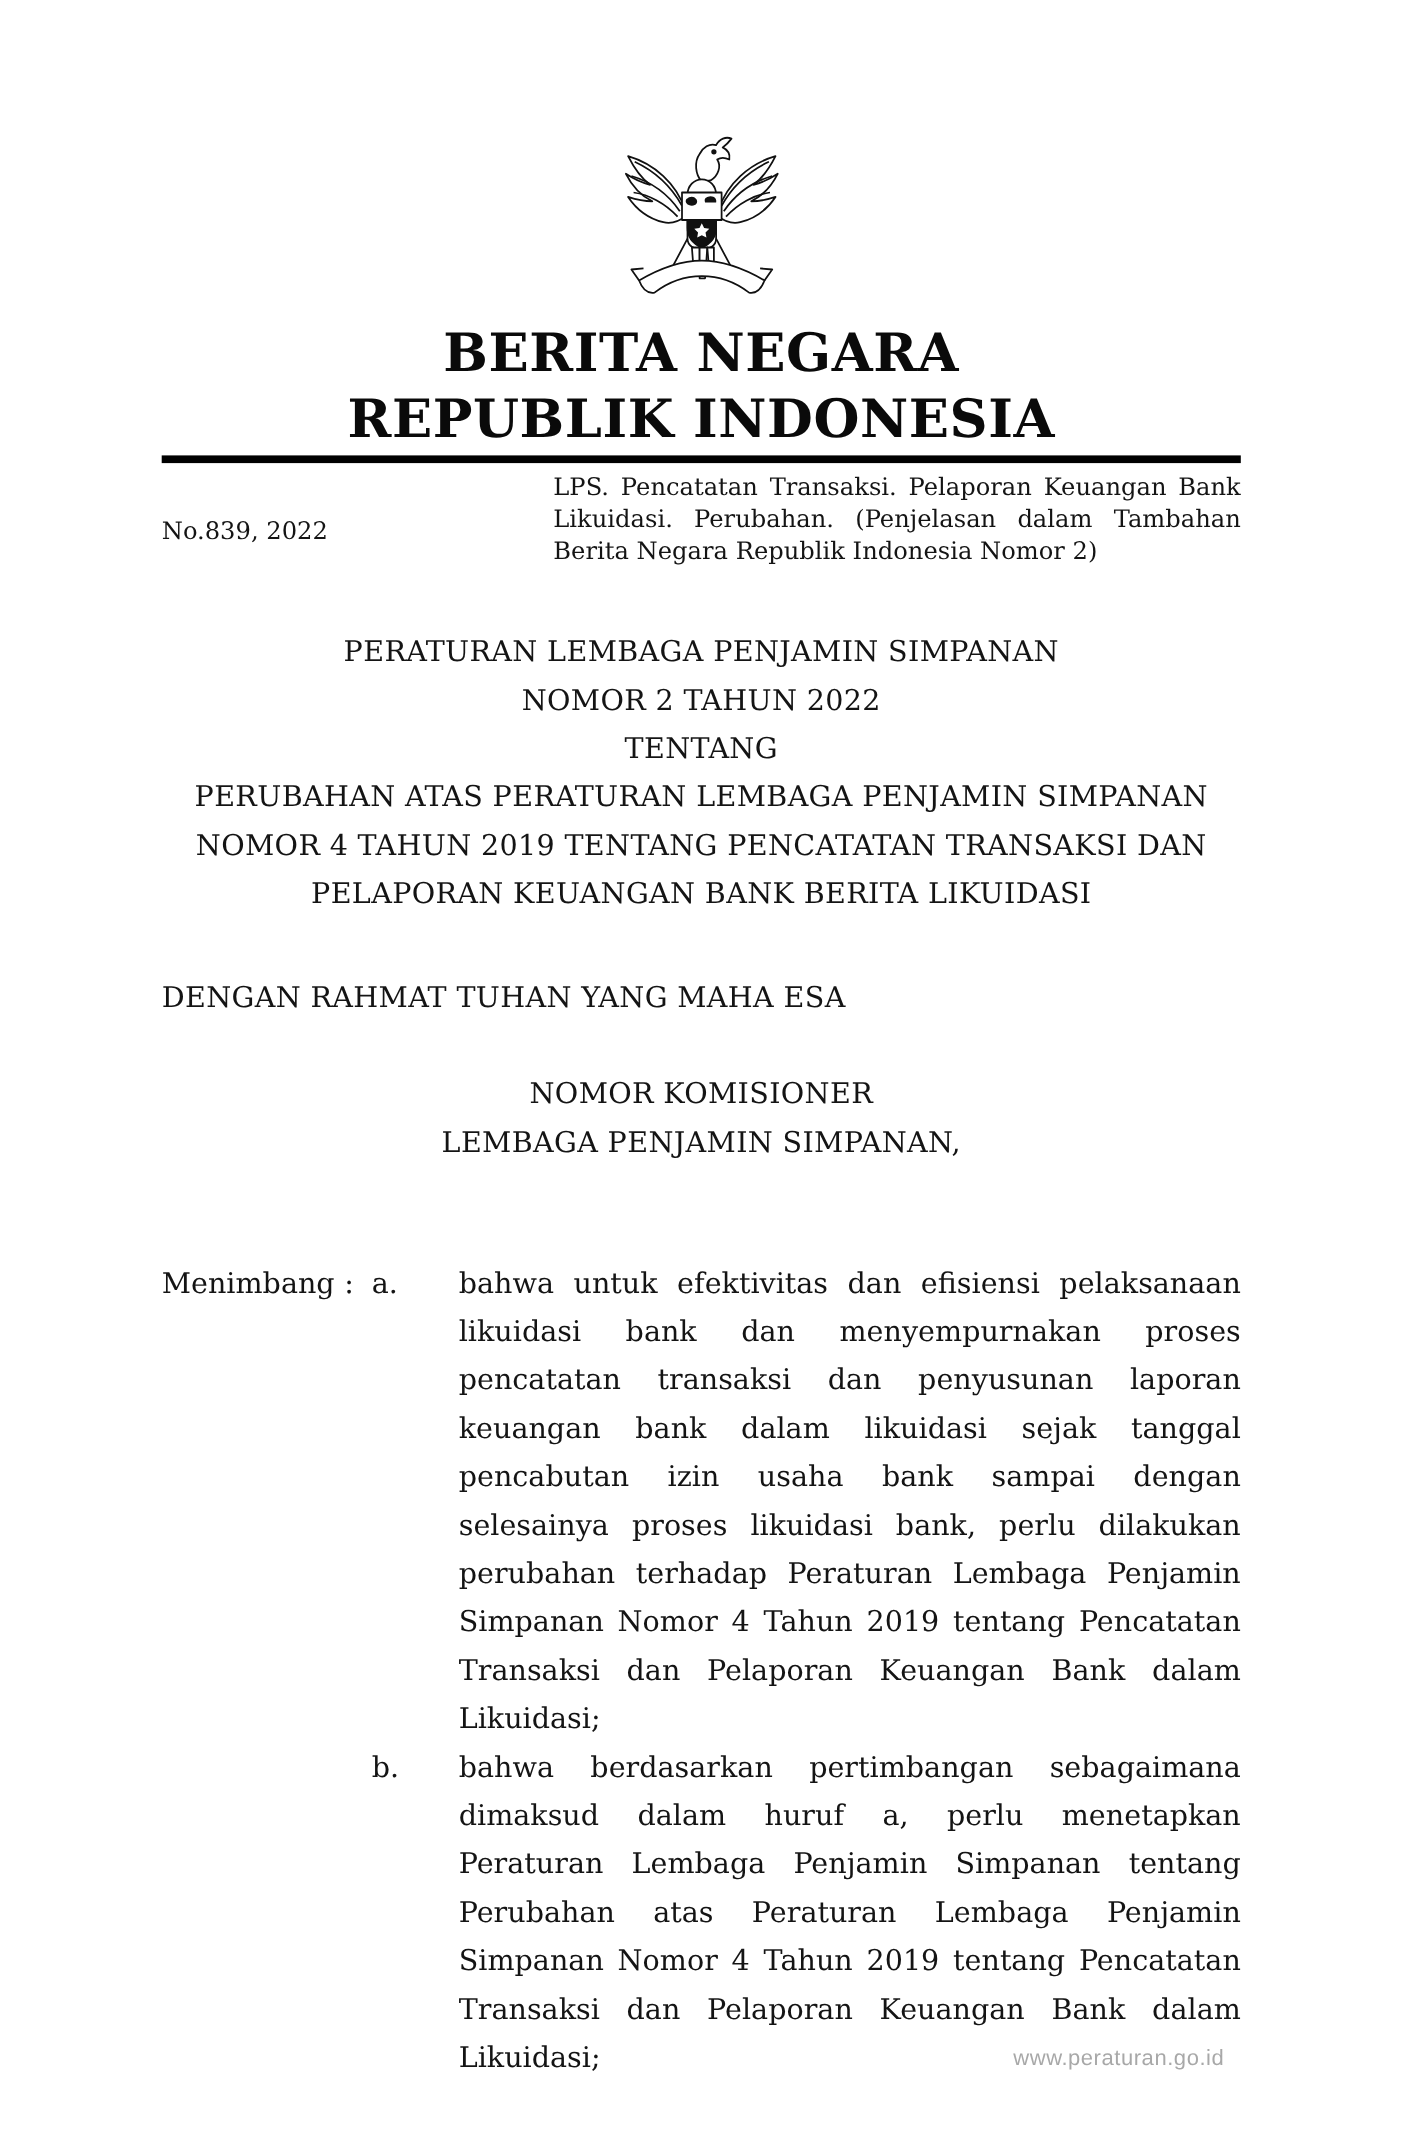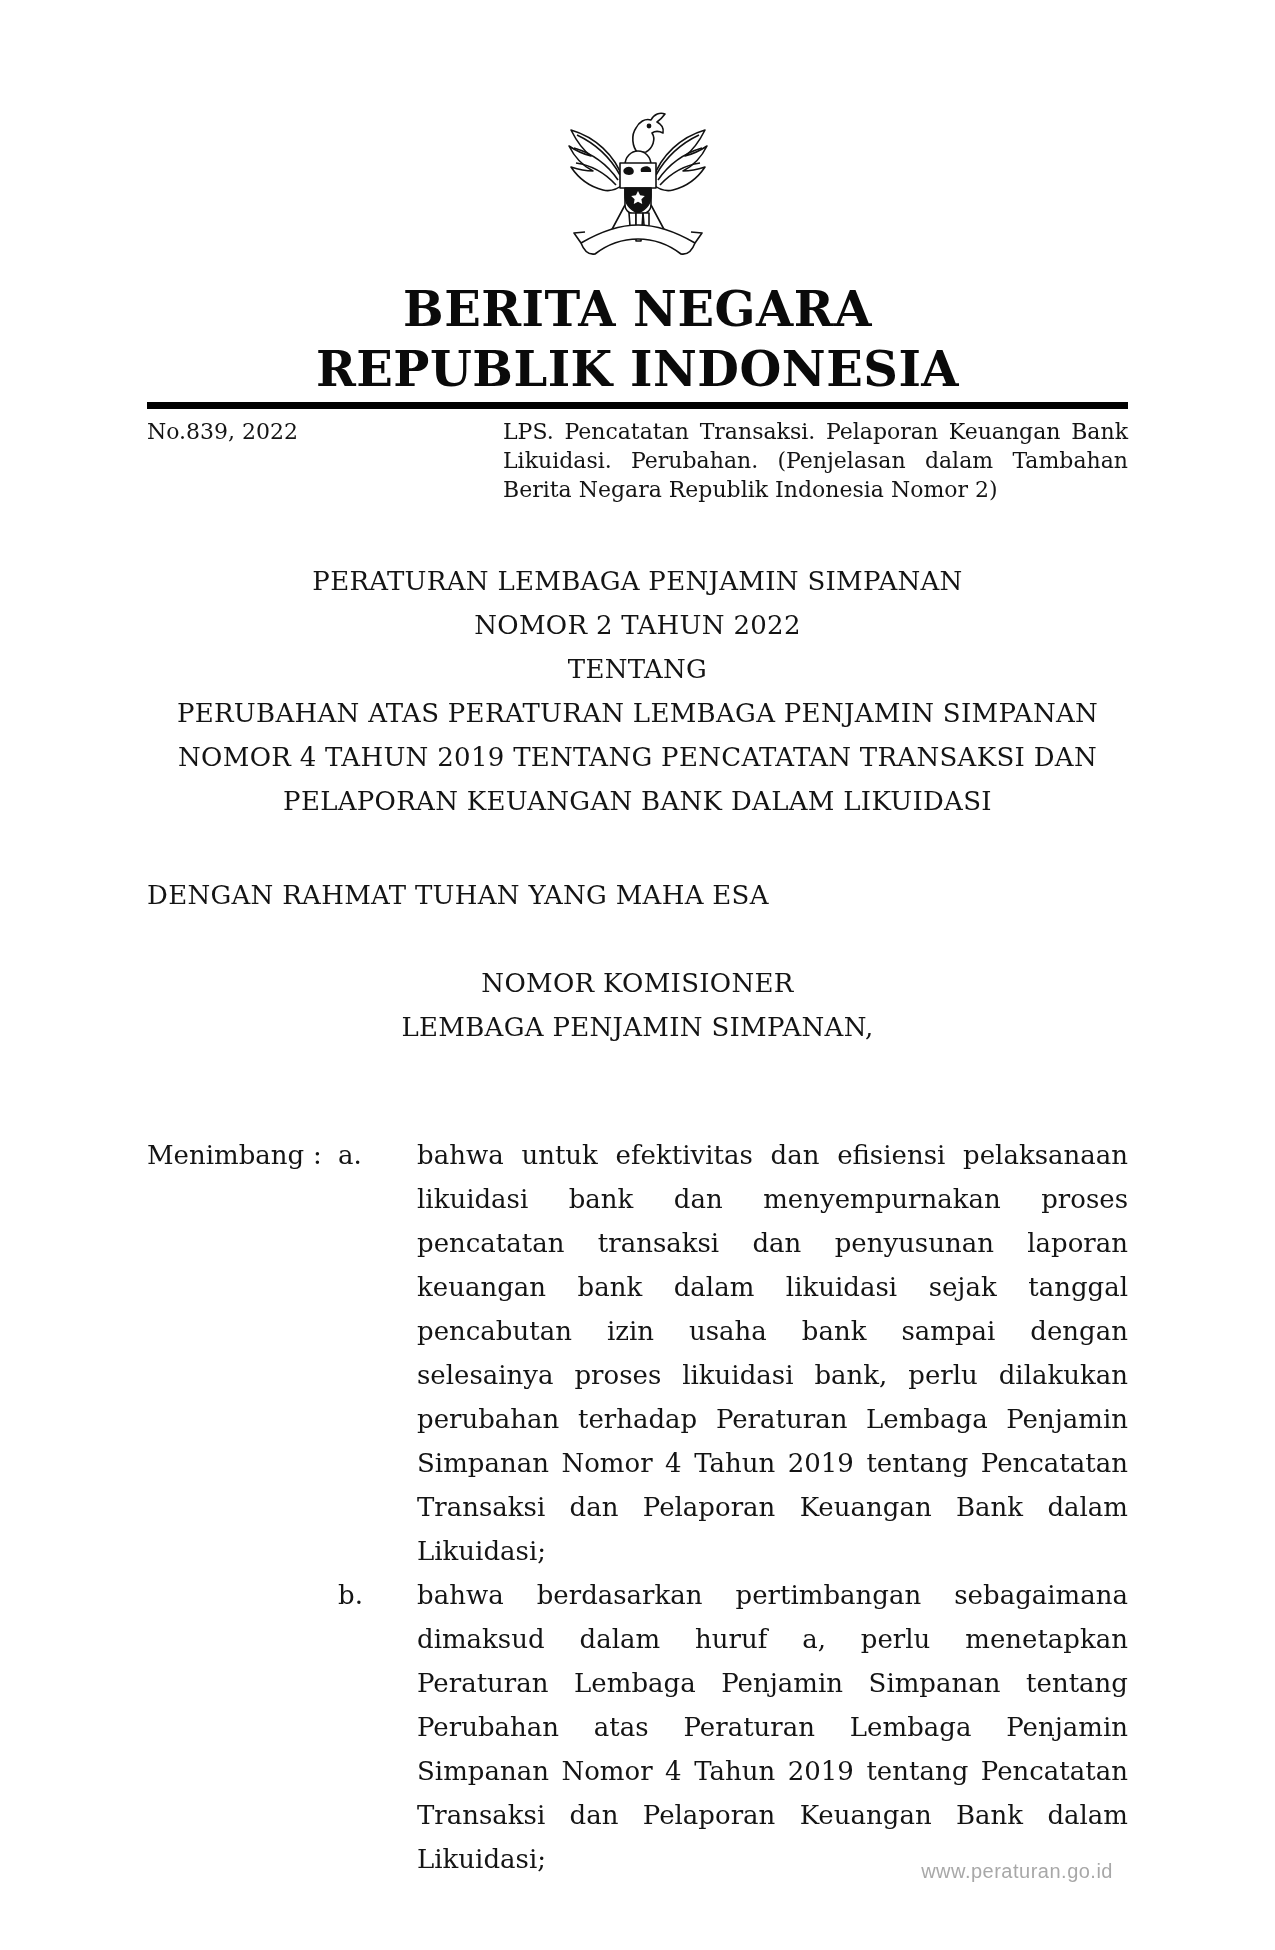--- a/index.html
+++ b/index.html
@@ -3,21 +3,21 @@
 <meta charset="utf-8">
 <style>
   html, body { margin: 0; padding: 0; background: #ffffff; }
   .page {
     position: relative;
     width: 1275px;
     height: 1950px;
     margin: 0 auto;
     background: #ffffff;
     box-sizing: border-box;
-    padding: 5px 147px;
+    padding: 17px 147px;
     font-family: "DejaVu Serif", "Liberation Serif", serif;
     color: #141414;
     overflow: hidden;
   }
   .emblem-wrap {
     margin: 100px auto 0;
     width: 150px;
     height: 158px;
   }
   .emblem-wrap svg { display: block; width: 150px; height: 158px; }
@@ -34,21 +34,21 @@
     margin-top: 3px;
     height: 7px;
     background: #000000;
   }
   .notice-row {
     display: flex;
     margin-top: 8px;
     font-size: 22px;
     line-height: 29px;
   }
-  .doc-number { width: 356px; flex: 0 0 356px; }
+  .doc-number { width: 356px; flex: 0 0 356px; margin-top: 40px; }
   .subject-note { width: 625px; flex: 0 0 625px; text-align: justify; }
   .doc-title {
     margin-top: 55px;
     text-align: center;
     font-size: 26px;
     line-height: 44px;
     letter-spacing: 0.3px;
   }
   .doc-title p, .center-line, .authority p { margin: 0; }
   .center-line {
@@ -146,21 +146,21 @@
     <div class="doc-number">No.839, 2022</div>
     <div class="subject-note">LPS. Pencatatan Transaksi. Pelaporan Keuangan Bank Likuidasi. Perubahan. (Penjelasan dalam Tambahan Berita Negara Republik Indonesia Nomor 2)</div>
   </div>
 
   <div class="doc-title">
     <p>PERATURAN LEMBAGA PENJAMIN SIMPANAN</p>
     <p>NOMOR 2 TAHUN 2022</p>
     <p>TENTANG</p>
     <p>PERUBAHAN ATAS PERATURAN LEMBAGA PENJAMIN SIMPANAN</p>
     <p>NOMOR 4 TAHUN 2019 TENTANG PENCATATAN TRANSAKSI DAN</p>
-    <p>PELAPORAN KEUANGAN BANK DALAM LIKUIDASI</p>
+    <p>PELAPORAN KEUANGAN BANK BERITA LIKUIDASI</p>
   </div>
 
   <p class="center-line">DENGAN RAHMAT TUHAN YANG MAHA ESA</p>
 
   <div class="authority">
     <p>NOMOR KOMISIONER</p>
     <p>LEMBAGA PENJAMIN SIMPANAN,</p>
   </div>
 
   <div class="considerations">

